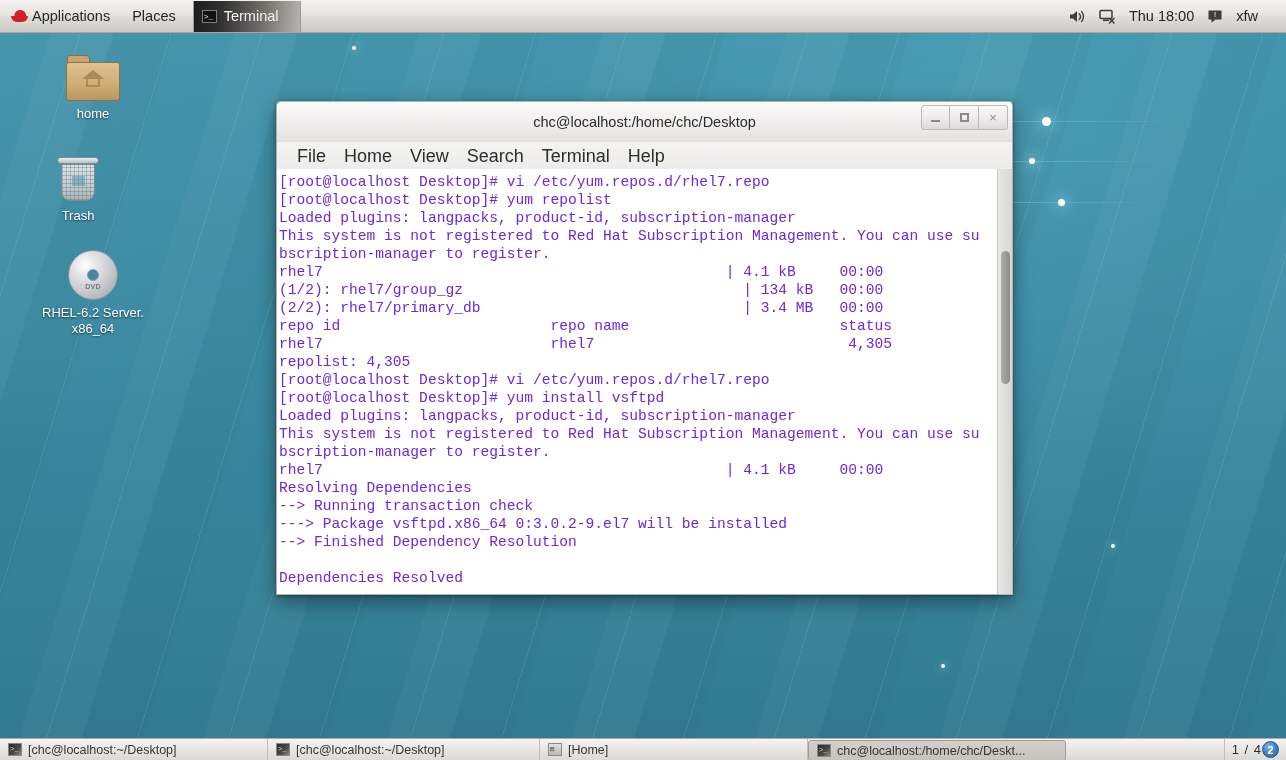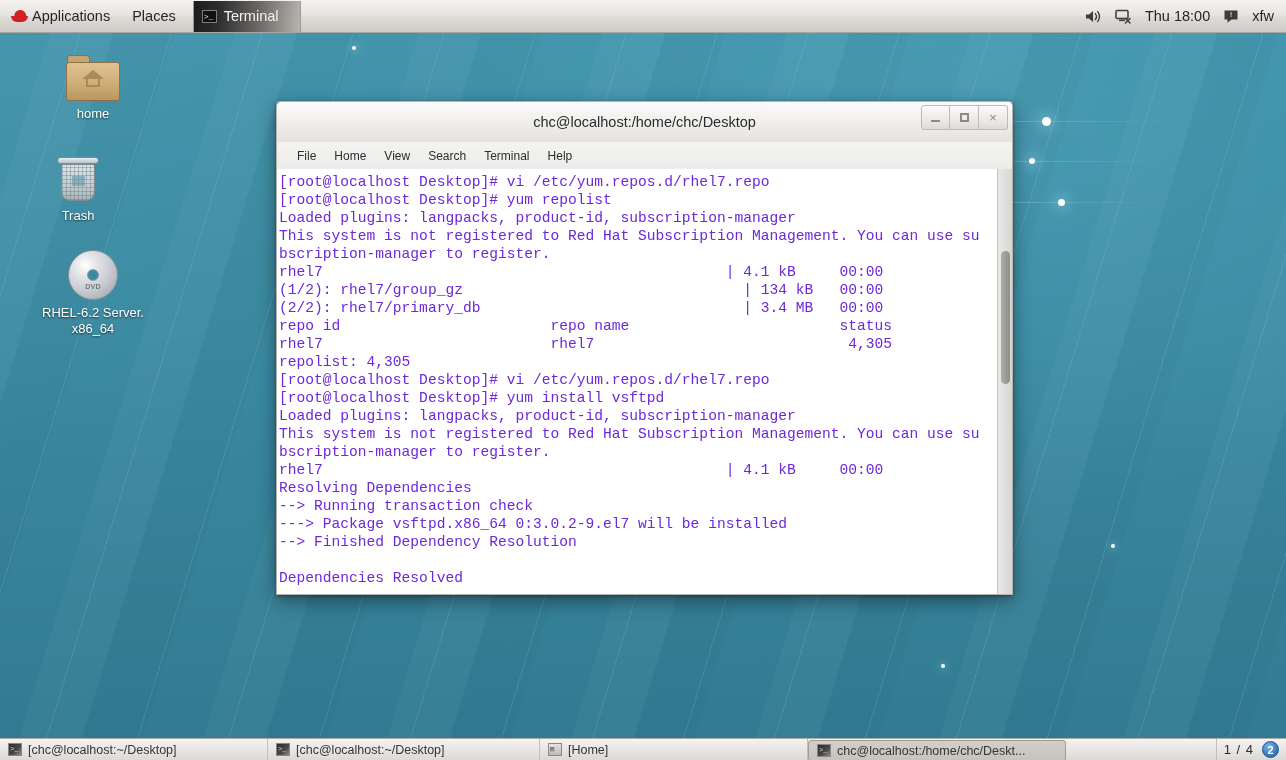--- a/index.html
+++ b/index.html
@@ -89,21 +89,21 @@
     color: #f2f2f2; font-size: 14.5px;
   }
   .term-ico {
     width: 15px; height: 13px; flex: 0 0 auto;
     background: #111; border: 1px solid #7e7c78;
     color: #e8e8e8; font-family: "Liberation Mono", monospace;
     font-size: 8px; line-height: 11px; padding-left: 1px;
   }
   #panel-right {
     margin-left: auto; display: flex; align-items: center; gap: 13px;
-    padding-right: 12px; height: 33px;
+    padding-right: 28px; height: 33px;
   }
   .pr-item { display: flex; align-items: center; }
   .clock { font-size: 14.5px; color: #262626; }
   .ptxt { font-size: 14.5px; color: #262626; }
 
   
   .desk-icon {
     position: absolute; width: 116px;
     display: flex; flex-direction: column; align-items: center;
     text-align: center;
@@ -206,21 +206,21 @@
   .wbtn:last-child { border-radius: 0 3px 3px 0; }
   .wbtn .glyph-min { display: block; width: 9px; height: 2px; background: #8c8a86; margin-top: 7px; }
   .wbtn .glyph-max { display: block; width: 9px; height: 9px; border: 2px solid #8c8a86; }
   #menubar {
     height: 27px;
     background: linear-gradient(180deg, #f4f3f1 0%, #ececea 100%);
     border-left: 1px solid #b6b3ae; border-right: 1px solid #b6b3ae;
     display: flex; align-items: center; padding-left: 11px; gap: 0;
   }
   .menu-item {
-    font-size: 12px; color: #2d2d2d; padding: 3px 9px; line-height: 16px;
+    font-size: 18px; color: #2d2d2d; padding: 3px 9px; line-height: 16px;
   }
   #term-body {
     flex: 1; position: relative;
     background: #ffffff;
     border: 1px solid #b6b3ae; border-top: 0;
     display: flex; overflow: hidden;
   }
   #term-text {
     flex: 1; padding: 4px 0 0 2px;
     font-family: "Liberation Mono", "DejaVu Sans Mono", monospace;
@@ -269,21 +269,21 @@
     color: #dcdcdc; font-family: "Liberation Mono", monospace;
     font-size: 7px; line-height: 11px; padding-left: 1px;
   }
   .tb-ico.home {
     background: linear-gradient(180deg, #e4e3e0, #bcbab6);
     color: #666;
   }
   .tb-label { overflow: hidden; text-overflow: ellipsis; }
   #task-spacer { flex: 1 1 auto; }
   #workspace-area {
-    display: flex; align-items: center; gap: 8px; padding: 0 7px;
+    display: flex; align-items: center; padding: 0 7px;
     border-left: 1px solid #c2bfba;
   }
   #ws-count { font-size: 13px; color: #2d2d2d; letter-spacing: 1px; }
   #ws-badge {
     width: 17px; height: 17px; border-radius: 50%;
     background: radial-gradient(circle at 38% 30%, #7fb4e0 0%, #3d7fc1 55%, #2a5f9c 100%);
     border: 1px solid #27558b;
     color: #ffffff; font-size: 11px; font-weight: bold;
     display: flex; align-items: center; justify-content: center;
   }

